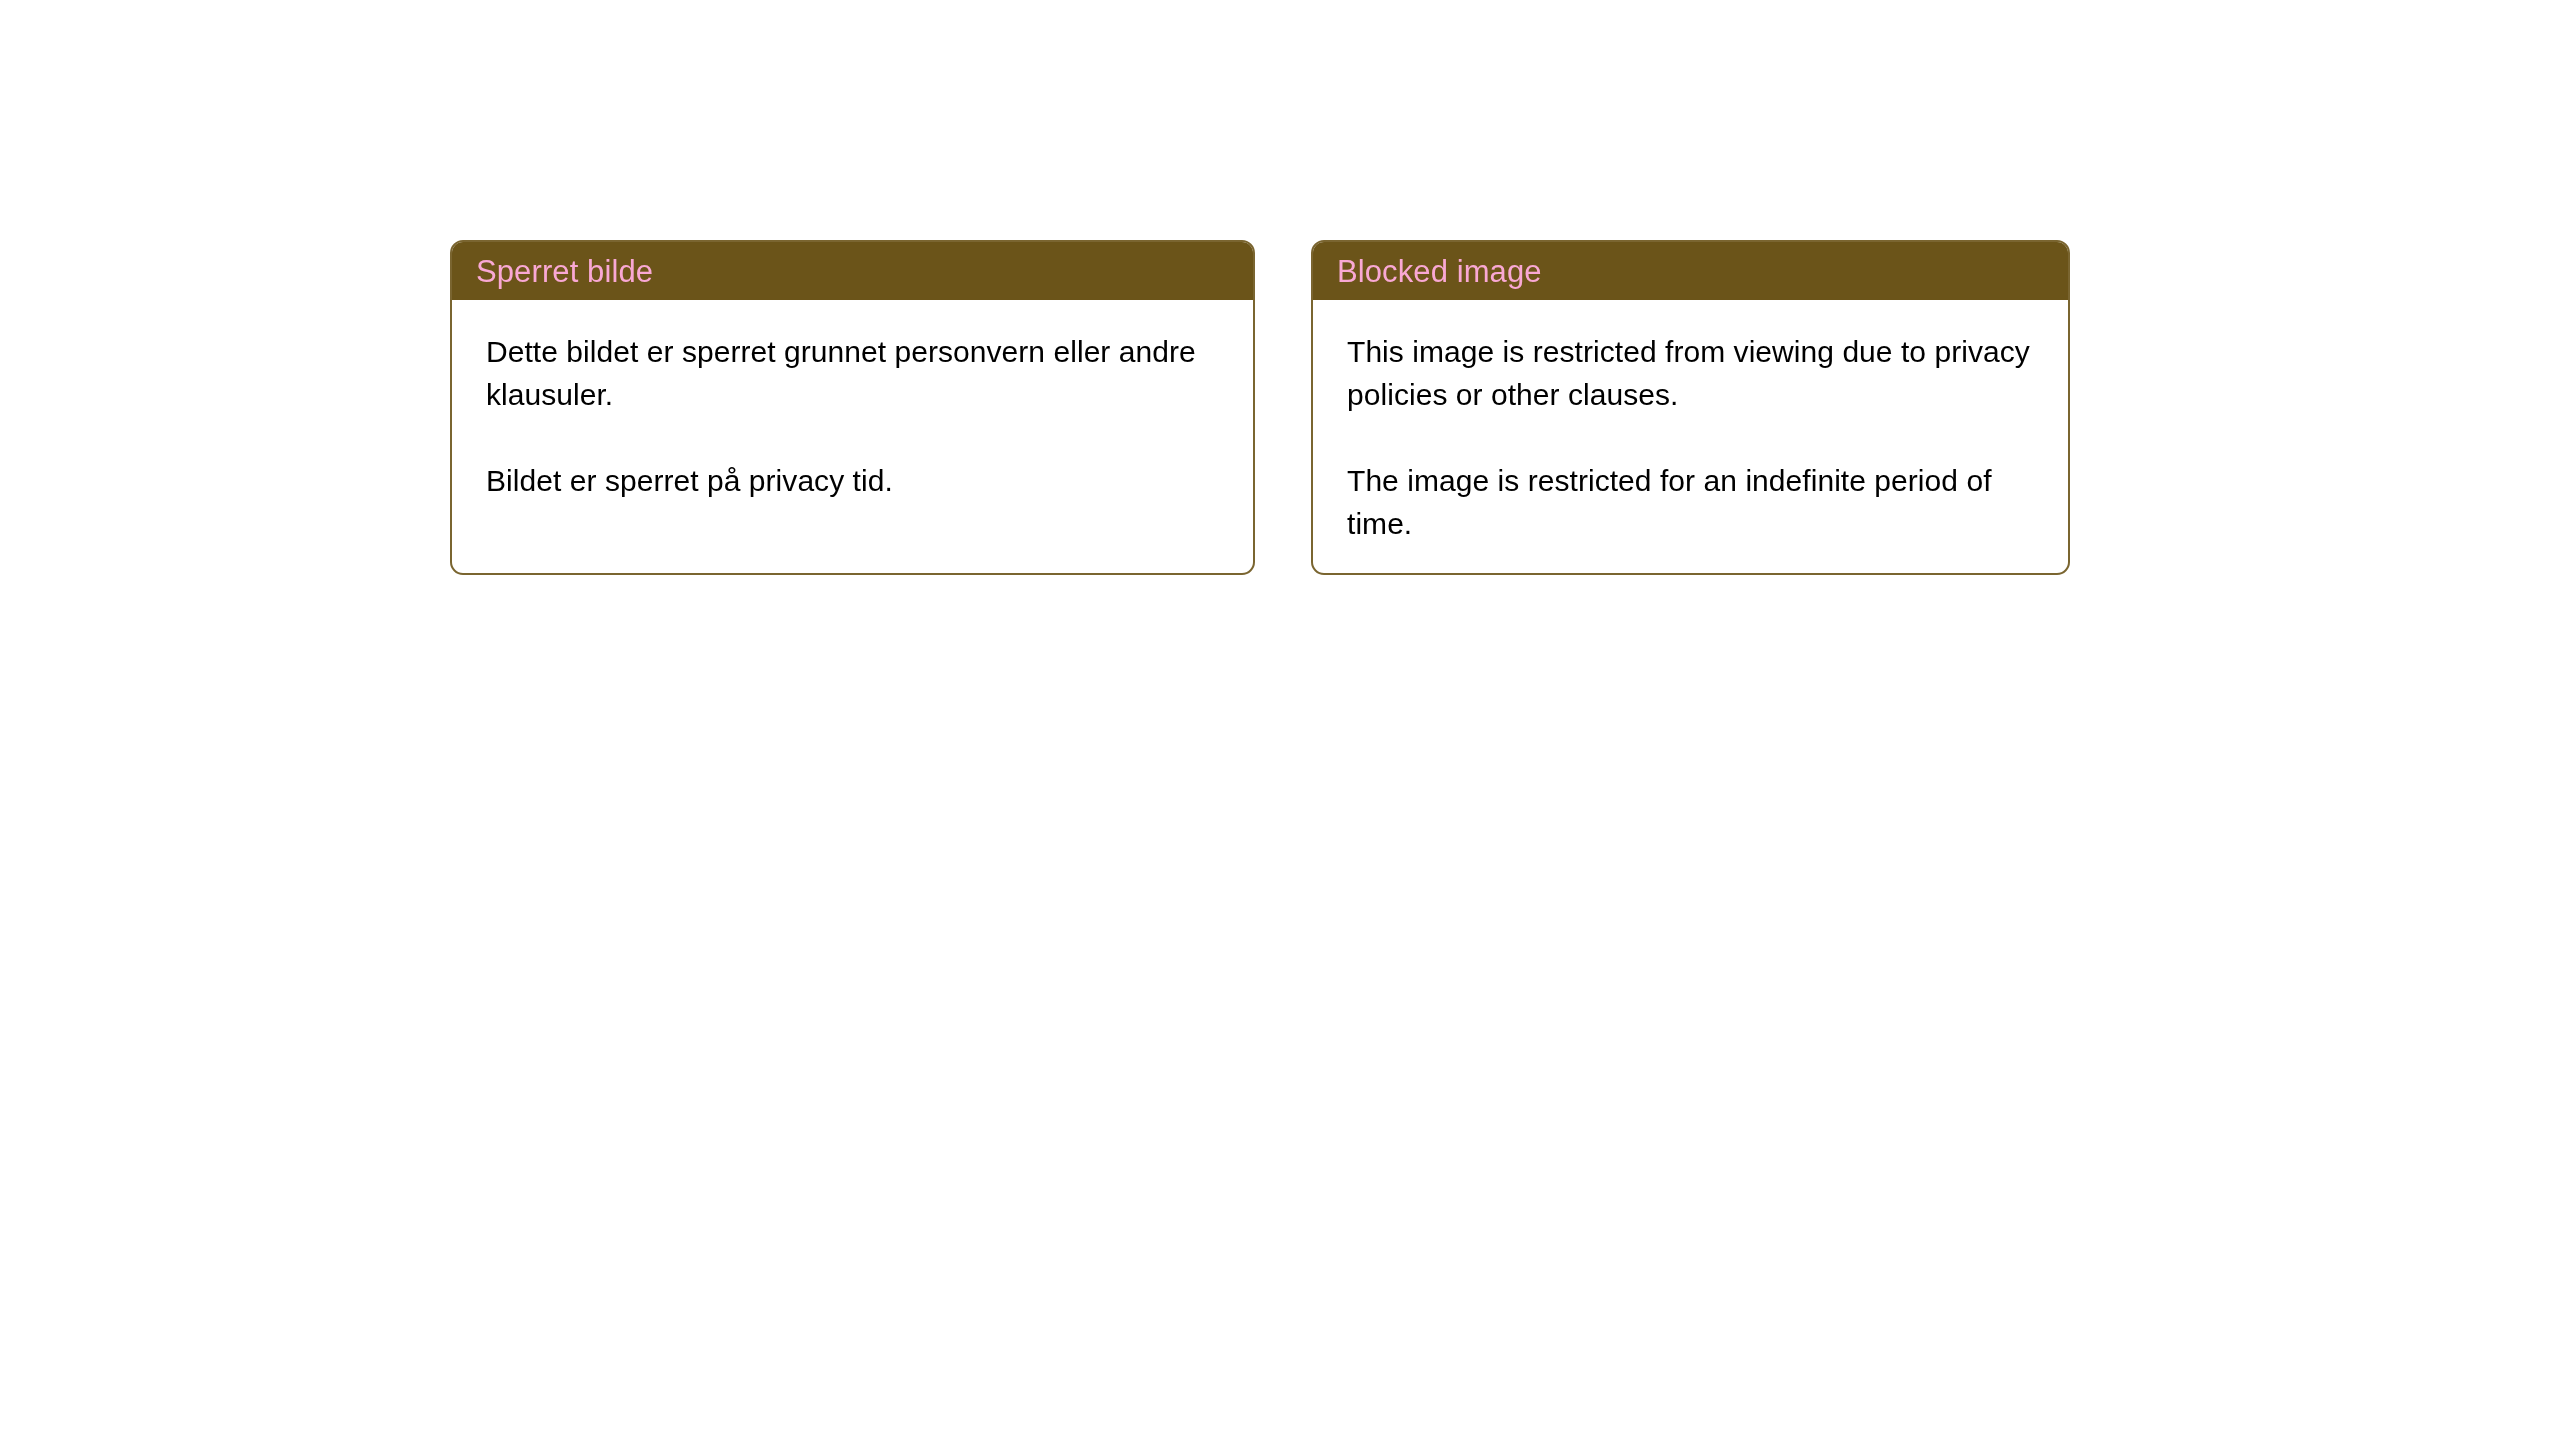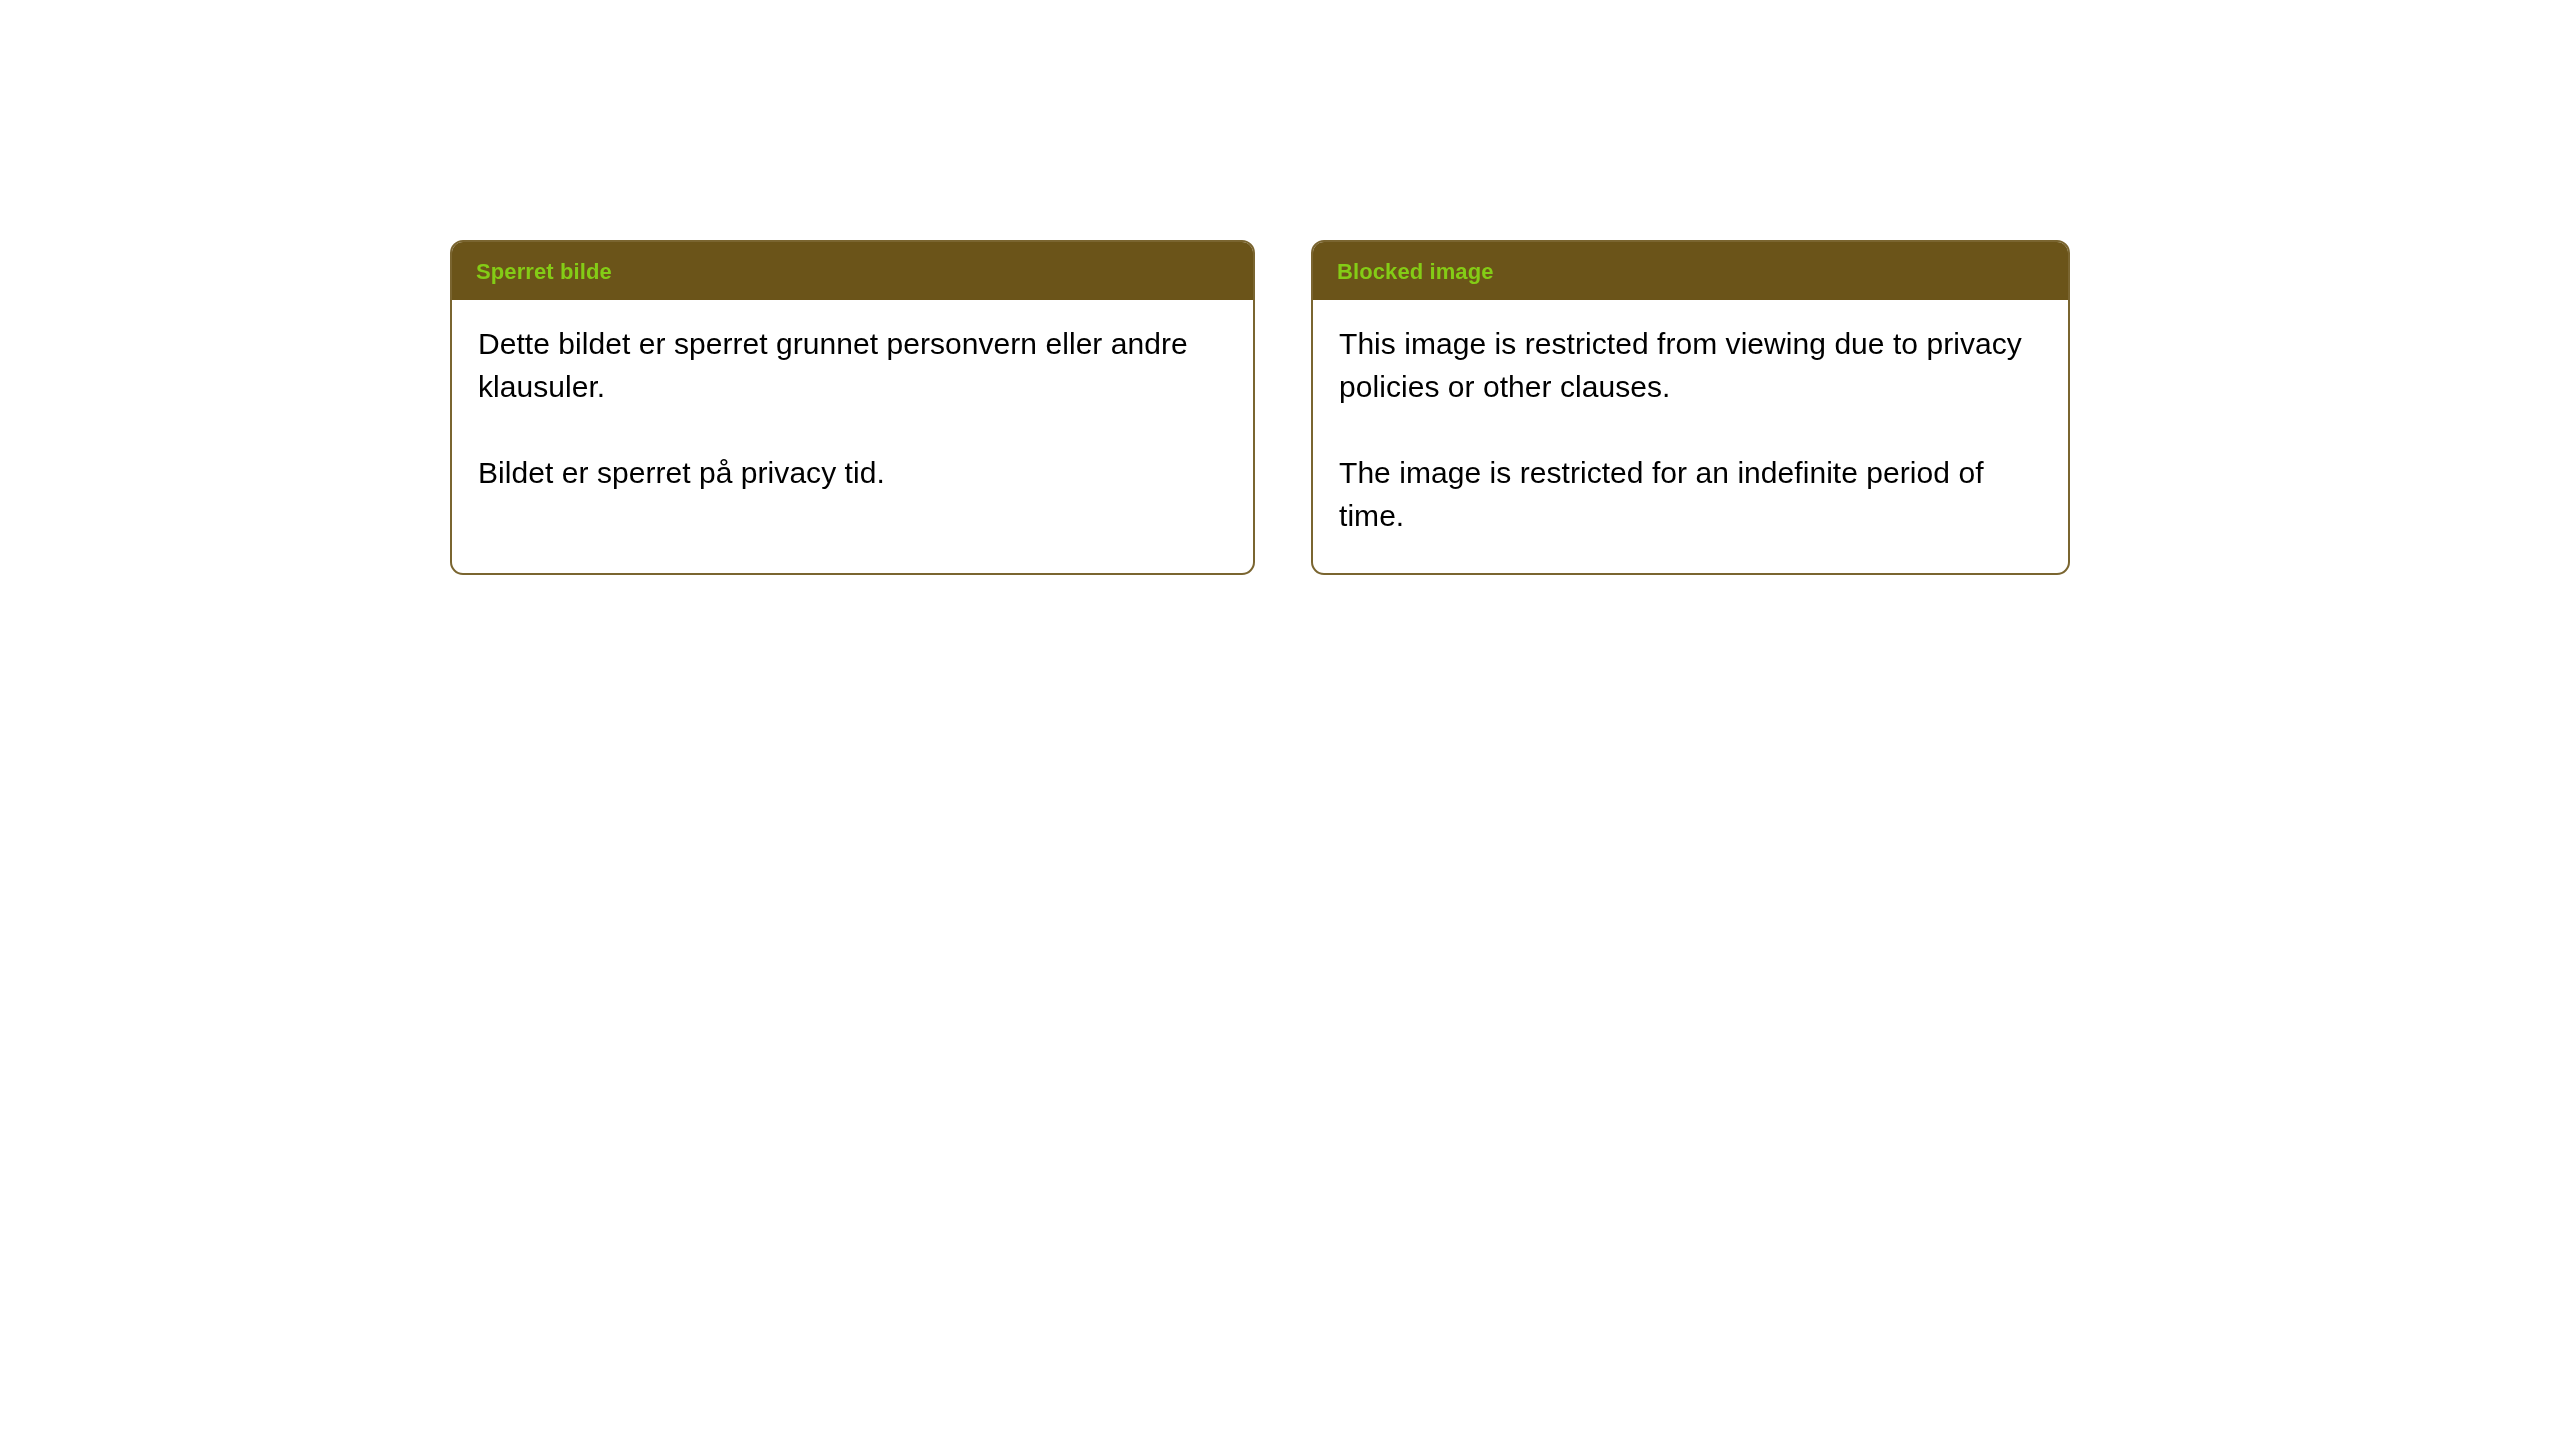--- a/index.html
+++ b/index.html
@@ -39,39 +39,39 @@
   .card-header {
     height: 58px;
     background: #6b5419;
     display: flex;
     align-items: center;
     padding: 0 0 0 24px;
     box-sizing: border-box;
   }
 
   .card-title {
-    color: #84cc16;
-    font-size: 22px;
+    color: #f9a8d4;
+    font-size: 31px;
     line-height: 31px;
-    font-weight: 700;
+    font-weight: 400;
     letter-spacing: 0.1px;
     white-space: nowrap;
   }
 
   .card-body {
     padding: 22px 28px 0 26px;
     box-sizing: border-box;
   }
 
   .card-paragraph {
     color: #000000;
     font-size: 30px;
     line-height: 43px;
     font-weight: 400;
-    margin: 0;
+    margin: 8px;
     letter-spacing: 0.05px;
   }
 
   .card-paragraph + .card-paragraph {
     margin-top: 43px;
   }
 </style>
 </head>
 <body>
 

